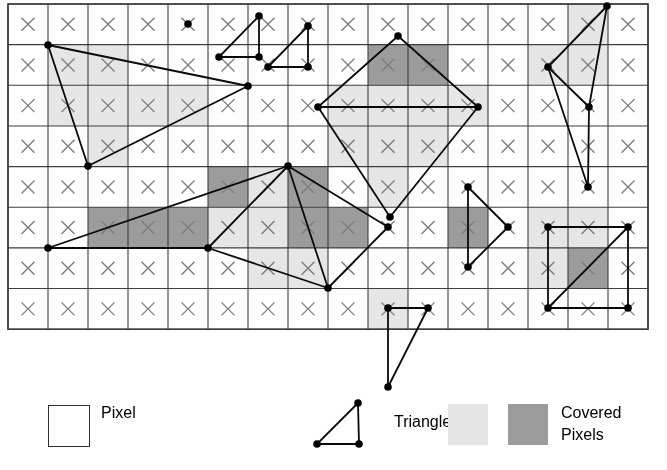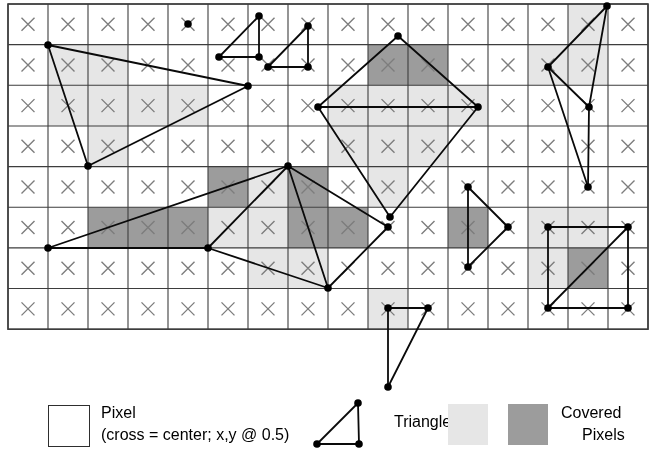--- a/index.html
+++ b/index.html
@@ -284,22 +284,21 @@
       <line x1="317" y1="444" x2="359" y2="444" stroke="#0a0a0a" stroke-width="1.8" stroke-linecap="round"></line>
       <line x1="359" y1="444" x2="358" y2="403" stroke="#0a0a0a" stroke-width="1.8" stroke-linecap="round"></line>
       <circle cx="358" cy="403" r="3.8" fill="#000000"></circle>
       <circle cx="317" cy="444" r="3.8" fill="#000000"></circle>
       <circle cx="359" cy="444" r="3.8" fill="#000000"></circle>
     </svg>
 
   <div id="legend-pixel-box" style="left: 48px; top: 405px; width: 40px; height: 40px;"></div>
 
   <div class="lbl" style="left:101px;top:403px;">Pixel</div>
-  <div class="lbl" style="left:101px;top:425px;">(cross = center; x,y @ 0.5)</div>
 
   <div class="lbl" style="left:366px;top:412px;margin-left:28px;">Triangle</div>
 
   <div class="swatch" id="light-swatch" style="left: 448px; top: 404px; background: rgb(230, 230, 230);"></div>
   <div class="swatch" id="dark-swatch" style="left: 508px; top: 404px; background: rgb(156, 156, 156);"></div>
 
   <div class="lbl" style="left:561px;top:403px;">Covered</div>
-  <div class="lbl" style="left:561px;top:425px;margin-left:21px;">Pixels</div>
+  <div class="lbl" style="left:561px;top:425px;">Pixels</div>
 </div>
 
 </body></html>

